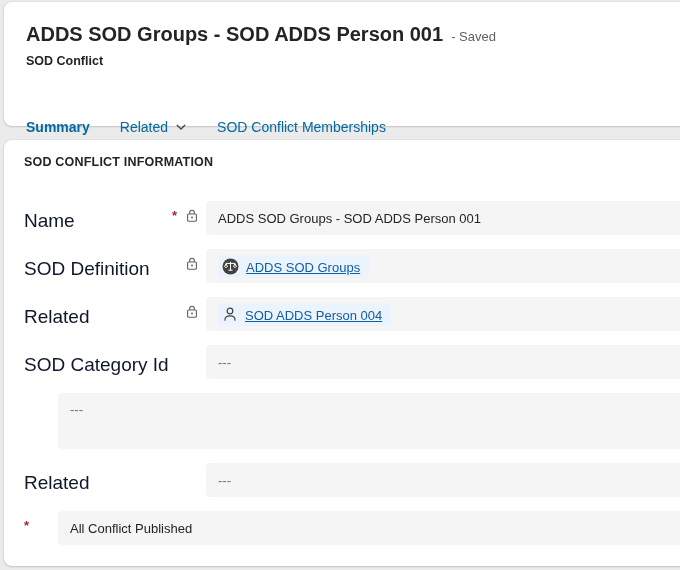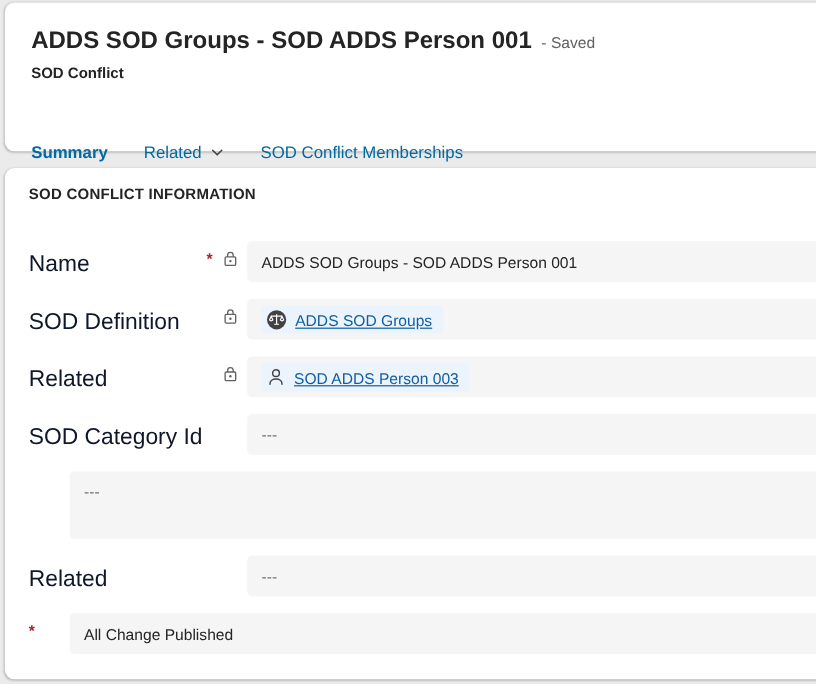--- a/index.html
+++ b/index.html
@@ -149,21 +149,21 @@
           </span>
         </div>
         <div class="f-box">
           <span class="lookup-pill">
             <span class="icon">
               <svg width="16" height="17" viewBox="0 0 16 17" fill="none" stroke="#424242" stroke-width="1.2">
                 <circle cx="8" cy="5" r="2.8"></circle>
                 <path d="M3 14.2v-.4c0-2.4 2.2-3.9 5-3.9s5 1.5 5 3.9v.4" stroke-linecap="round"></path>
               </svg>
             </span>
-            <a class="lookup-link">SOD ADDS Person 003</a>
+            <a class="lookup-link">SOD ADDS Person 004</a>
           </span>
         </div>
       </div>
       <div class="field-row">
         <div class="f-label">SOD Category Id</div>
         <div class="f-ind">
           <span class="req"></span>
           <span class="lockwrap"></span>
         </div>
         <div class="f-box">
@@ -188,17 +188,17 @@
         <div class="f-box">
           <span class="f-value placeholder">---</span>
         </div>
       </div>
       <div class="field-row">
         <div class="f-ind">
           <span class="req">*</span>
           <span class="lockwrap"></span>
         </div>
         <div class="f-box">
-          <span class="f-value">All Change Published</span>
+          <span class="f-value">All Conflict Published</span>
         </div>
       </div>
     </div>
 </div>
 
 </body></html>

